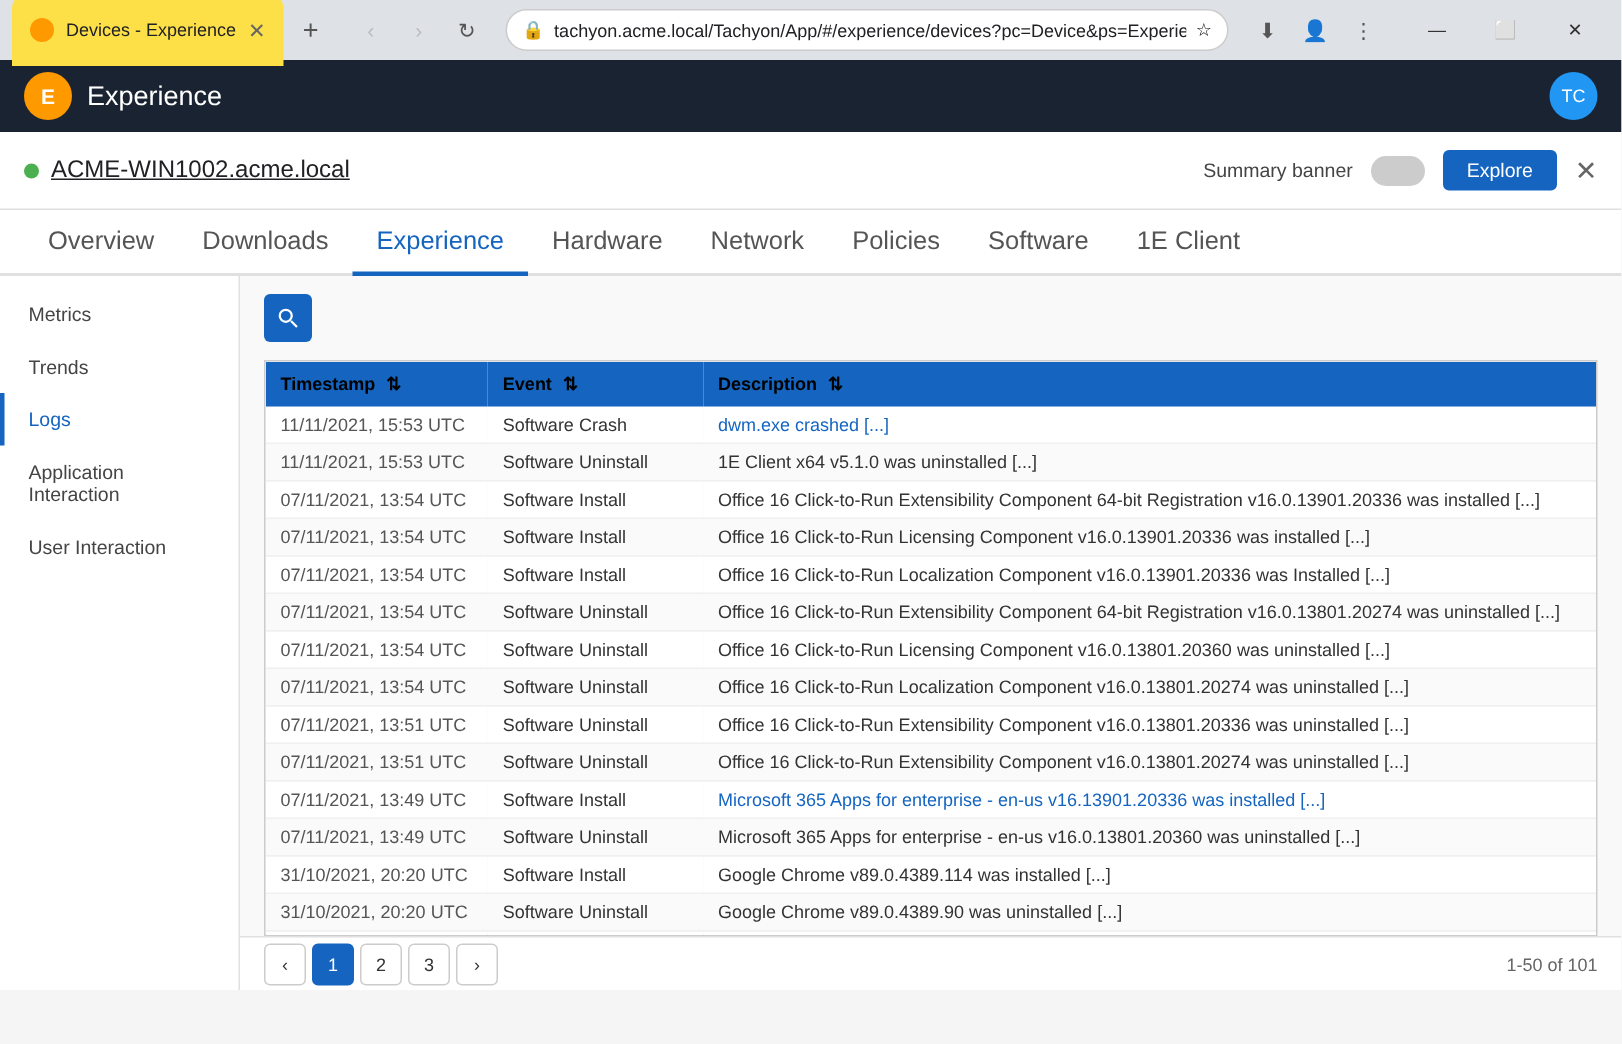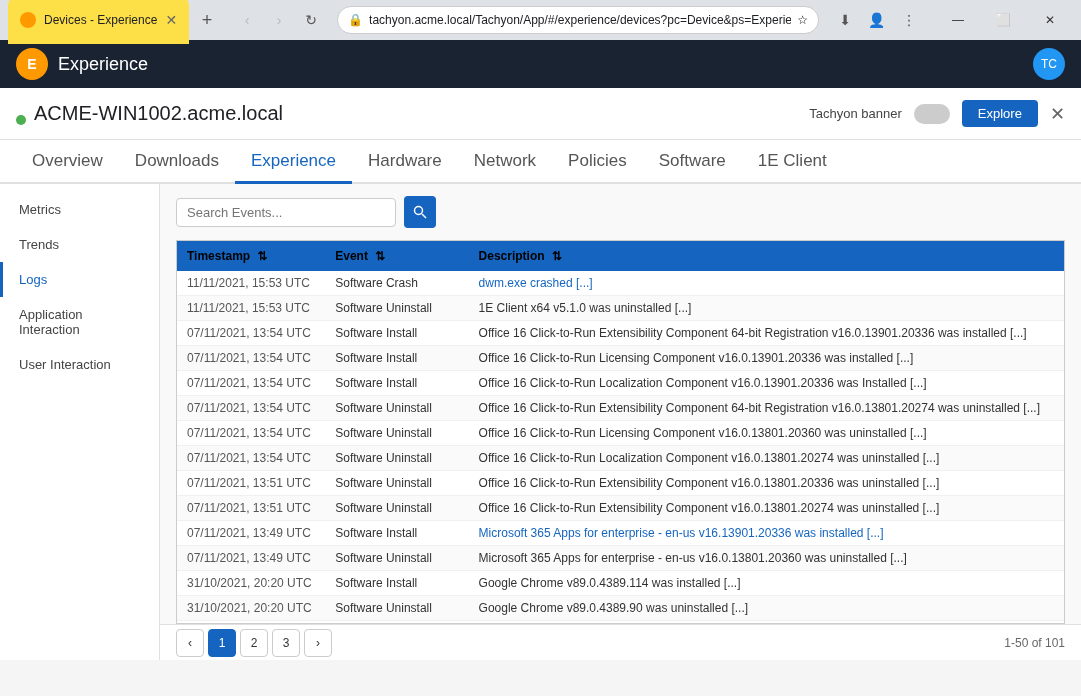--- a/index.html
+++ b/index.html
@@ -24,21 +24,21 @@
 
     
     .app-header { background: #1a2332; height: 48px; display: flex; align-items: center; padding: 0 16px; justify-content: space-between; }
     .app-logo { display: flex; align-items: center; gap: 10px; }
     .app-logo-icon { width: 32px; height: 32px; background: #f90; border-radius: 50%; display: flex; align-items: center; justify-content: center; color: #fff; font-weight: bold; font-size: 14px; }
     .app-title { color: #fff; font-size: 18px; font-weight: 300; }
     .user-avatar { width: 32px; height: 32px; background: #2196F3; border-radius: 50%; display: flex; align-items: center; justify-content: center; color: #fff; font-size: 12px; font-weight: normal; }
 
     
     .device-bar { background: #fff; height: 52px; display: flex; align-items: center; padding: 0 16px; border-bottom: 1px solid #e0e0e0; justify-content: space-between; }
-    .device-name { display: flex; align-items: flex-end; gap: 8px; font-size: 20px; font-weight: 500; color: #202124; }
+    .device-name { display: flex; align-items: center; gap: 8px; font-size: 16px; font-weight: 500; color: #202124; text-decoration: underline; }
     .device-status-dot { width: 10px; height: 10px; background: #4caf50; border-radius: 50%; }
     .device-bar-right { display: flex; align-items: center; gap: 12px; }
     .summary-banner-label { font-size: 13px; color: #444; }
     .toggle-switch { width: 36px; height: 20px; background: #ccc; border-radius: 10px; position: relative; cursor: pointer; }
     .explore-btn { background: #1565c0; color: #fff; border: none; border-radius: 4px; padding: 6px 16px; font-size: 13px; cursor: pointer; font-weight: 500; }
     .close-device-btn { color: #666; font-size: 18px; cursor: pointer; background: none; border: none; }
 
     
     .tabs-bar { background: #fff; display: flex; align-items: center; padding: 0 16px; border-bottom: 2px solid #e0e0e0; height: 44px; gap: 0; }
     .tab-item { padding: 0 16px; height: 44px; display: flex; align-items: center; font-size: 17px; color: #555; cursor: pointer; border-bottom: 3px solid transparent; margin-bottom: -2px; }
@@ -123,21 +123,21 @@
   </div>
   <div class="user-avatar">TC</div>
 </div>
 
 <div class="device-bar">
   <div class="device-name">
     <div class="device-status-dot"></div>
     <span>ACME-WIN1002.acme.local</span>
   </div>
   <div class="device-bar-right">
-    <span class="summary-banner-label">Tachyon banner</span>
+    <span class="summary-banner-label">Summary banner</span>
     <div class="toggle-switch"></div>
     <button class="explore-btn">Explore</button>
     <button class="close-device-btn">✕</button>
   </div>
 </div>
 
 <div class="tabs-bar" id="tabs-bar">
     <div class="tab-item">Overview</div>
     <div class="tab-item">Downloads</div>
     <div class="tab-item active">Experience</div>
@@ -153,21 +153,20 @@
   <div class="sidebar" id="sidebar">
       <div class="sidebar-item">Metrics</div>
       <div class="sidebar-item">Trends</div>
       <div class="sidebar-item active">Logs</div>
       <div class="sidebar-item">Application Interaction</div>
       <div class="sidebar-item">User Interaction</div>
     </div>
 
   <div class="content-area">
     <div class="search-bar">
-      <input class="search-input" placeholder="Search Events..." style="">
       <button class="search-btn">
         <svg width="14" height="14" viewBox="0 0 14 14" fill="white">
           <circle cx="5.5" cy="5.5" r="4" stroke="white" stroke-width="1.5" fill="none"></circle>
           <line x1="9" y1="9" x2="13" y2="13" stroke="white" stroke-width="1.5"></line>
         </svg>
       </button>
     </div>
 
     <div class="table-container">
       <table class="data-table">

